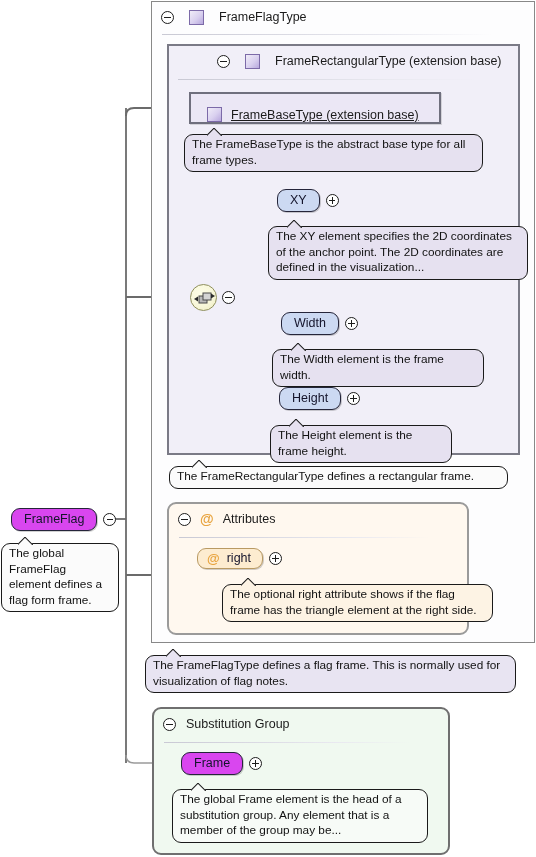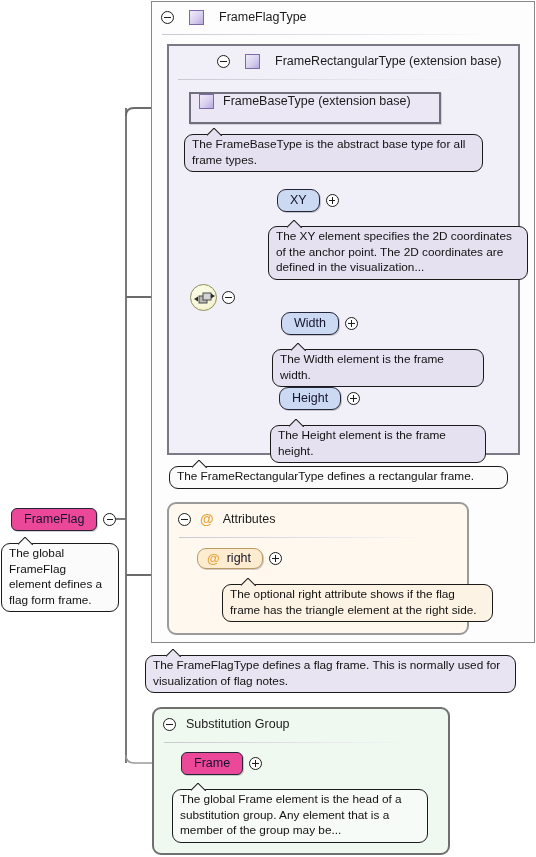--- a/index.html
+++ b/index.html
@@ -113,47 +113,47 @@
     background: #ccd9f2;
     font-size: 12.5px;
     color: #14142b;
     padding: 3px 12px 4px 12px;
     line-height: 1.15;
     white-space: nowrap;
     box-shadow: 1px 1px 0 rgba(0,0,0,.18);
     margin-left: 8px;
   }
   .pill.global {
-    background: #ec4899;
-    border-radius: 6px;
+    background: #d946ef;
   }
   .pill.attr {
     border: 1.5px solid #b99a63;
     background: #fdecd0;
     border-radius: 9px;
     display: flex;
     align-items: center;
     gap: 7px;
     padding: 2px 11px 3px 9px;
   }
   .node .pm { margin-left: 6px; }
 
   
   .typebox {
     position: absolute;
     border: 2px solid #6f6f7d;
     background: #ebe7f5;
     display: flex;
-    align-items: flex-start;
+    align-items: flex-end;
     gap: 9px;
-    padding-left: 8px;
+    padding-left: 16px;
     font-size: 12.5px;
     color: #1b1b1b;
     white-space: nowrap;
     box-shadow: 1px 1px 0 rgba(0,0,0,.12);
+    text-decoration: underline;
   }
 
   
   .anno {
     position: absolute;
     border: 1.3px solid #1a1a1a;
     border-radius: 9px;
     font-size: 11.8px;
     line-height: 15.5px;
     color: #111;
@@ -283,21 +283,21 @@
   </div>
   <div class="anno purple" style="left:272px; top:349px; width:212px;">
     <span class="tip" style="left:18px;"></span>
     <span>The Width element is the frame width.</span>
   </div>
 
   <div class="node" style="left:271px; top:387px;">
     <span class="pill">Height</span>
     <span class="pm plus"></span>
   </div>
-  <div class="anno purple" style="left:270px; top:425px; width:216px;">
+  <div class="anno purple" style="left:270px; top:425px; width:182px;">
     <span class="tip" style="left:18px;"></span>
     <span>The Height element is the frame height.</span>
   </div>
 
   <div class="anno white" style="left:169px; top:466px; width:339px;">
     <span class="tip" style="left:22px;"></span>
     <span>The FrameRectangularType defines a rectangular frame.</span>
   </div>
 
   <div class="ct-attr" style="left:167px; top:502px; width:302px; height:133px;">

